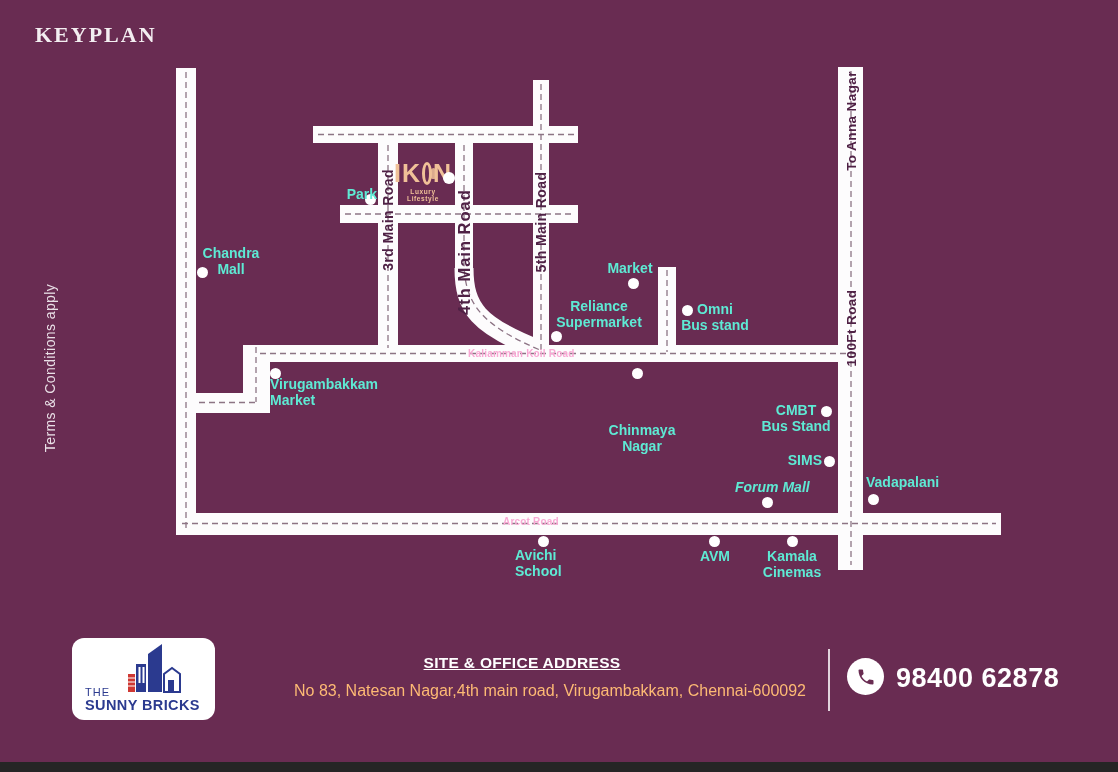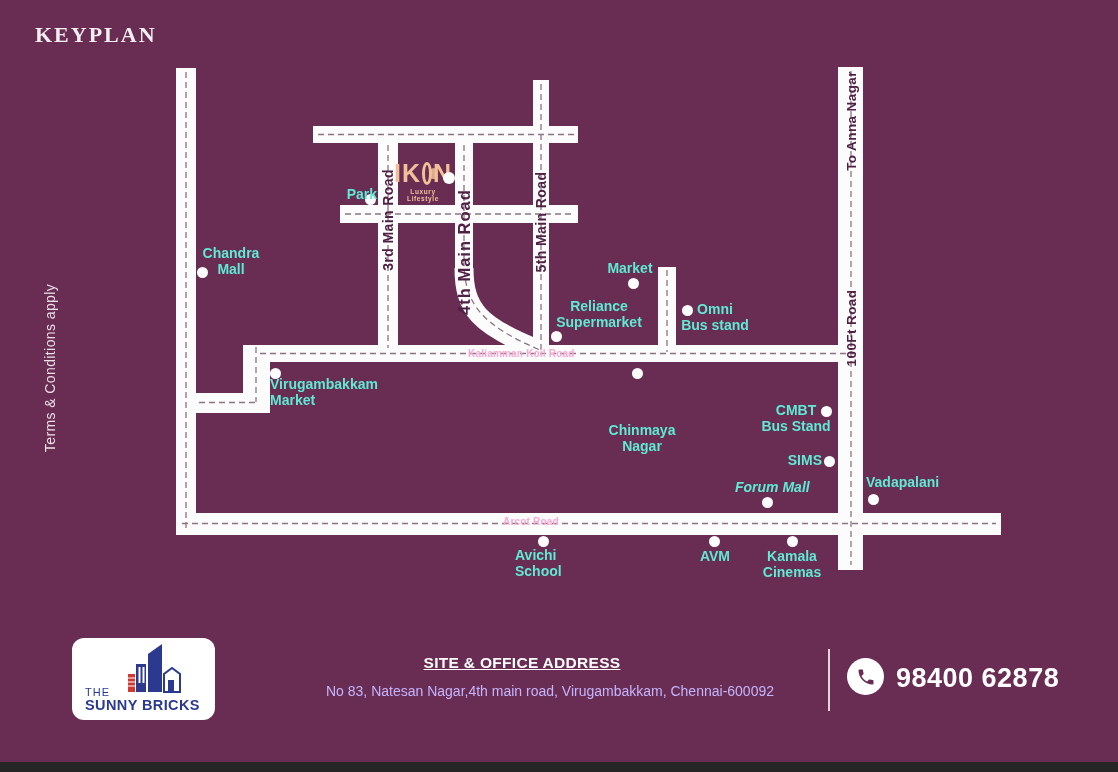--- a/index.html
+++ b/index.html
@@ -68,21 +68,21 @@
   .brand-text .t1{font-size:11px;letter-spacing:1px;}
   .brand-text .t2{font-size:14.5px;font-weight:700;letter-spacing:.4px;}
   .bldg{position:absolute;left:50px;top:4px;}
   .site-heading{
     position:absolute;left:522px;top:663px;transform:translate(-50%,-50%);
     color:#ffffff;font-weight:700;font-size:15.5px;letter-spacing:.3px;
     text-decoration:underline;white-space:nowrap;
   }
   .address{
     position:absolute;left:550px;top:691px;transform:translate(-50%,-50%);
-    color:#c4b5fd;font-size:14px;white-space:nowrap;
+    color:#fdba74;font-size:16px;white-space:nowrap;
   }
   .divider{
     position:absolute;left:828px;top:649px;width:2px;height:62px;
     background:rgba(255,255,255,.8);
   }
   .phone-badge{
     position:absolute;left:847px;top:658px;width:37px;height:37px;
     border-radius:50%;background:#ffffff;
     display:flex;align-items:center;justify-content:center;
   }

